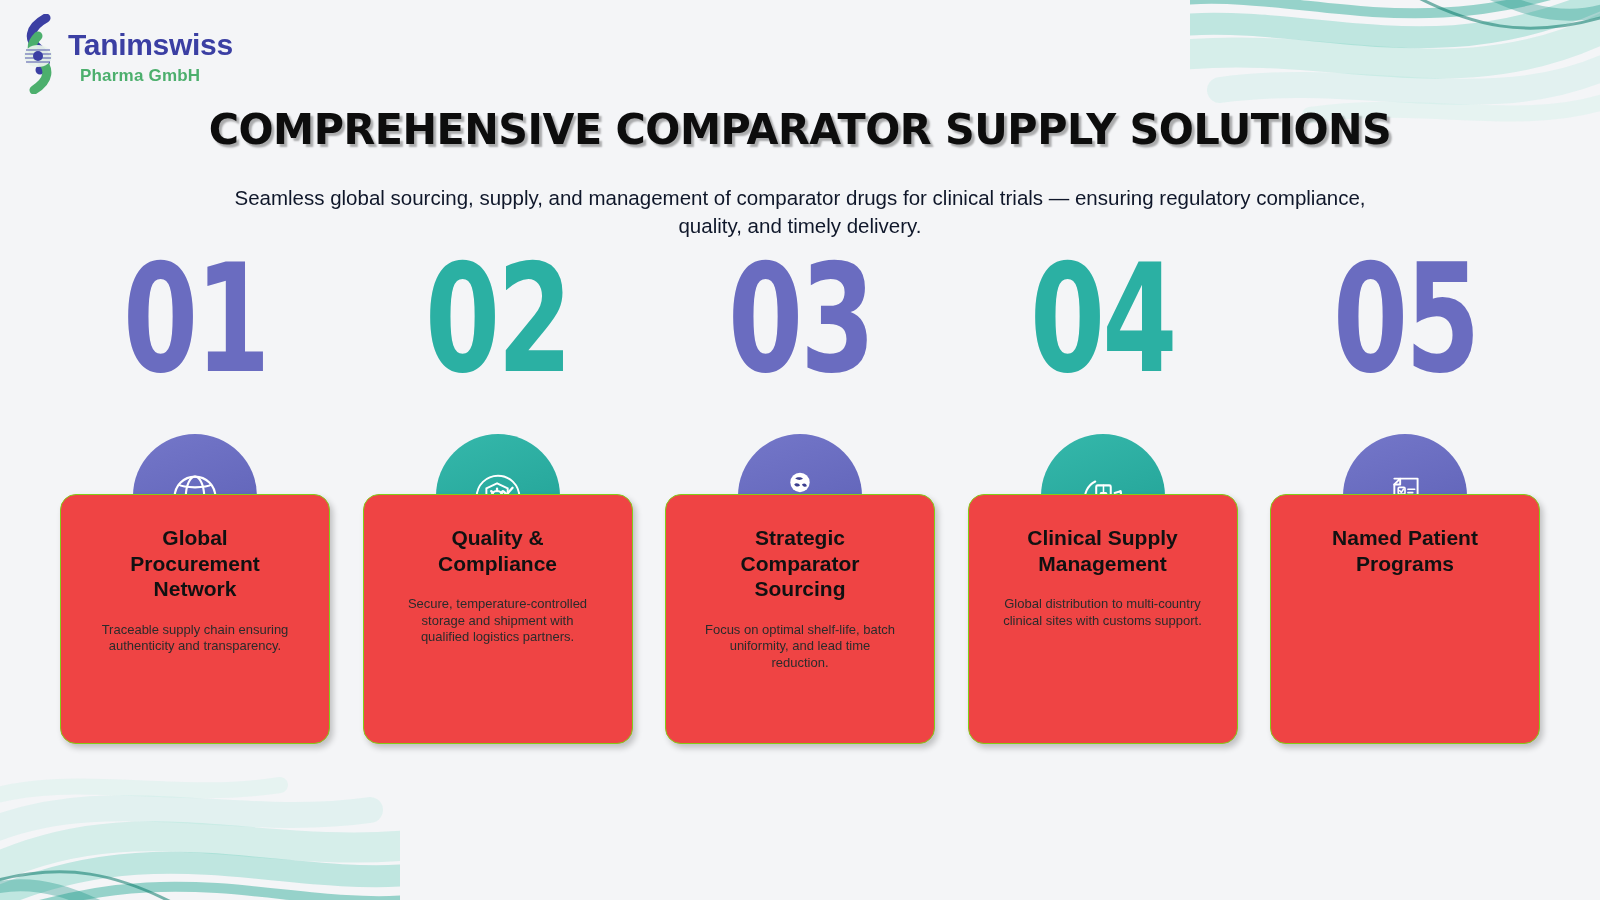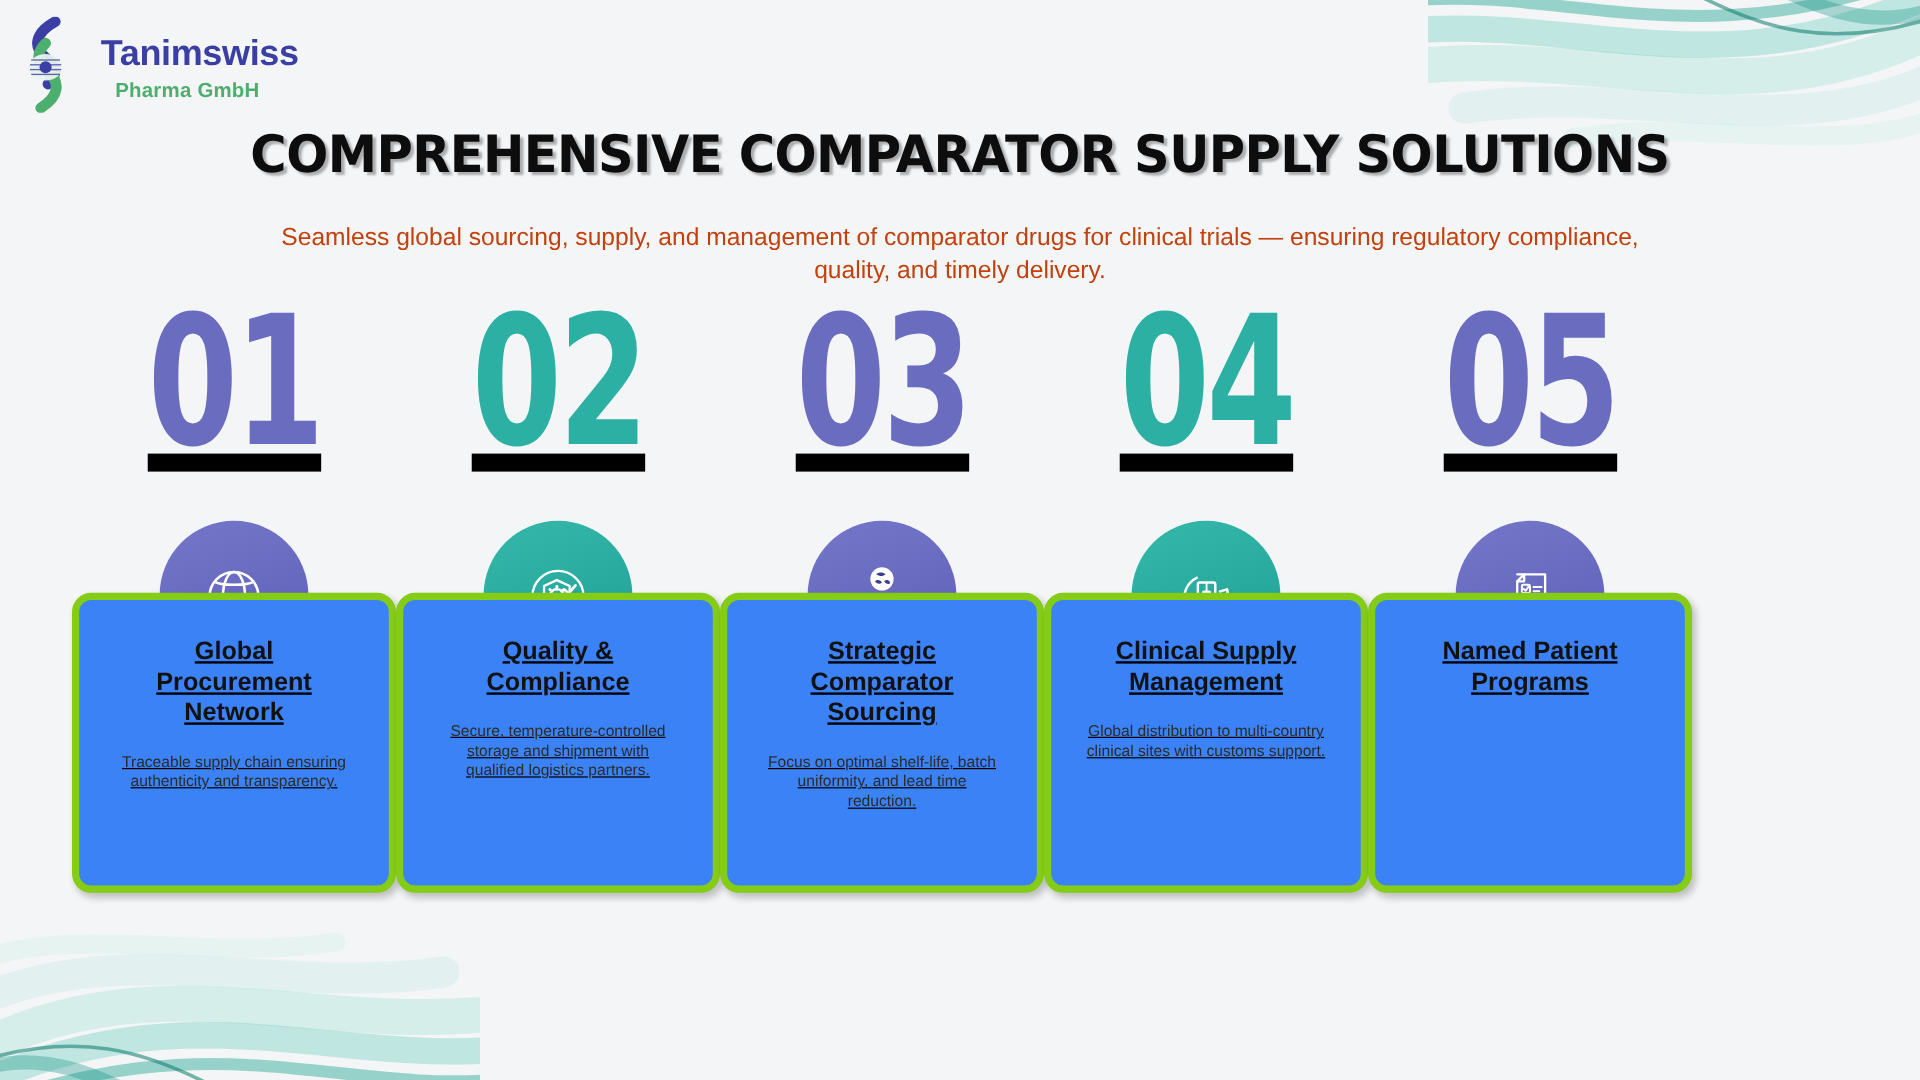--- a/index.html
+++ b/index.html
@@ -33,21 +33,21 @@
     height: 190px;
   }
 
   
   .logo {
     position: absolute;
     left: 16px;
     top: 14px;
     display: flex;
     align-items: center;
-    gap: 20px;
+    gap: 4px;
   }
   .logo-mark {
     width: 48px;
     height: 80px;
     flex: none;
   }
   .logo-text {
     display: flex;
     flex-direction: column;
     line-height: 1;
@@ -84,32 +84,32 @@
     letter-spacing: -0.5px;
     margin: 0;
     transform: scaleX(0.96);
     text-shadow: 3px 3px 2px rgba(0, 0, 0, 0.30);
   }
   .subtitle {
     margin: 30px auto 0;
     width: 1140px;
     font-size: 20.5px;
     line-height: 1.35;
-    color: #c2410c;
+    color: #0f172a;
     font-weight: 400;
   }
 
   
   .columns {
     position: absolute;
     left: 60px;
     right: 60px;
     top: 250px;
     display: flex;
-    text-decoration: underline;
+    justify-content: space-between;
   }
   .col {
     width: 270px;
     display: flex;
     flex-direction: column;
     align-items: center;
     position: relative;
   }
 
   .num {
@@ -136,22 +136,22 @@
   }
   .badge svg {
     width: 62px;
     height: 62px;
   }
 
   .card {
     width: 100%;
     min-height: 250px;
     margin-top: -60px;
-    background: #3b82f6;
-    border: 6px solid #84cc16;
+    background: #ef4444;
+    border: 1px solid #84cc16;
     border-radius: 16px;
     box-shadow: 3px 4px 6px rgba(0, 0, 0, 0.22);
     box-sizing: border-box;
     padding: 30px 22px 22px;
     text-align: center;
     position: relative;
     z-index: 3;
     display: flex;
     flex-direction: column;
     align-items: center;

